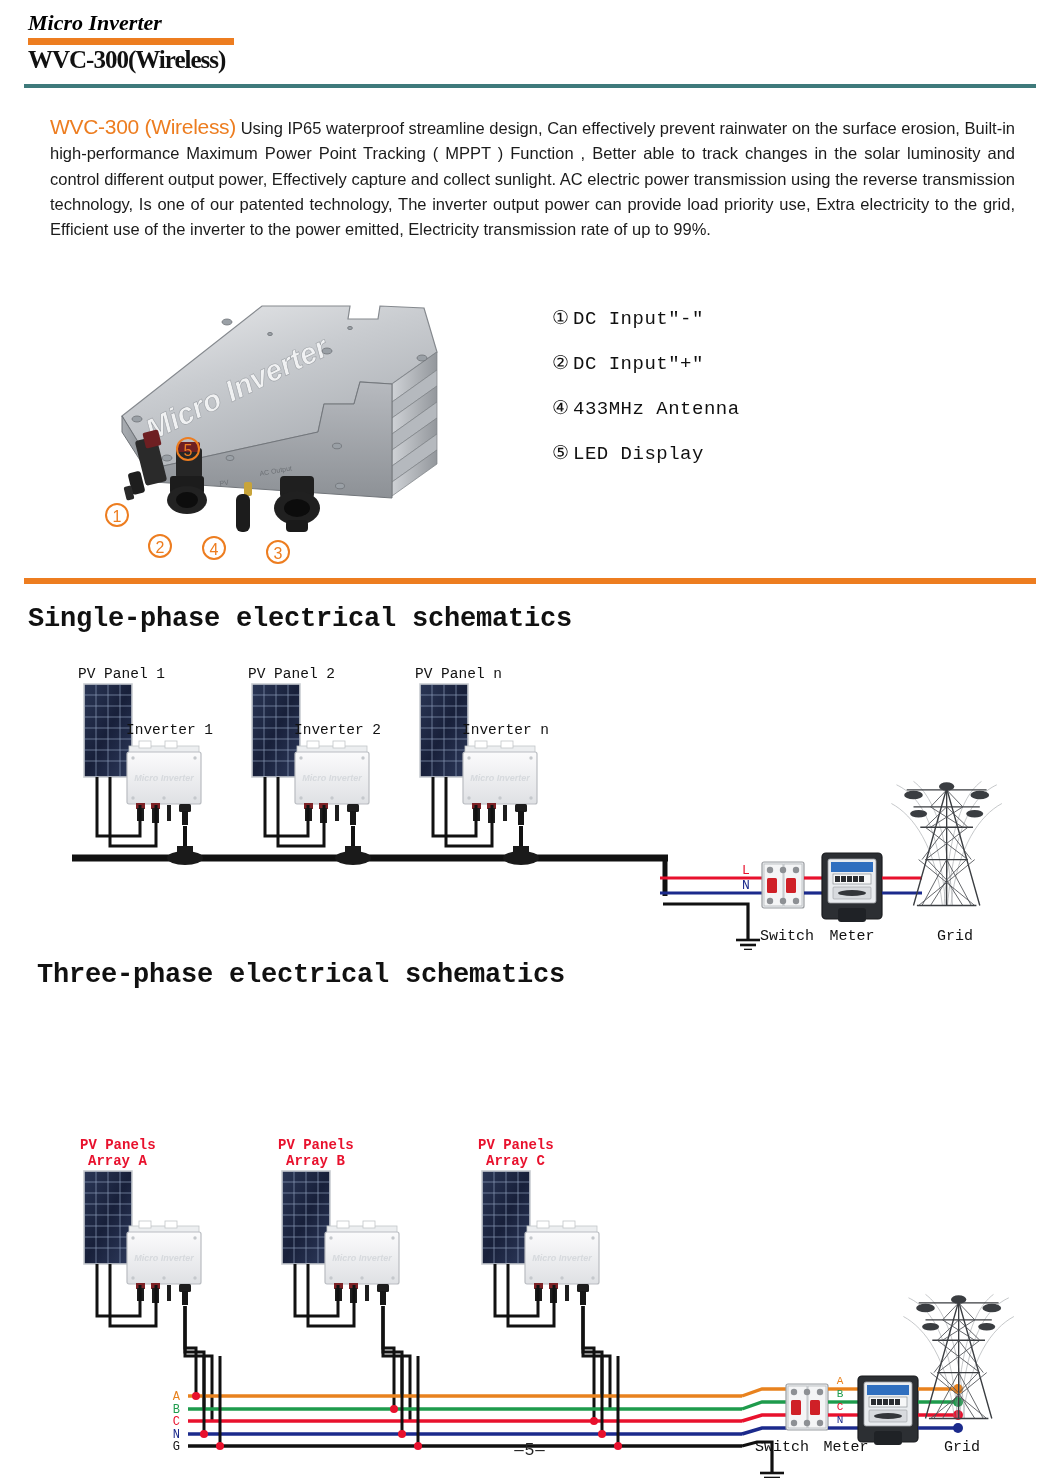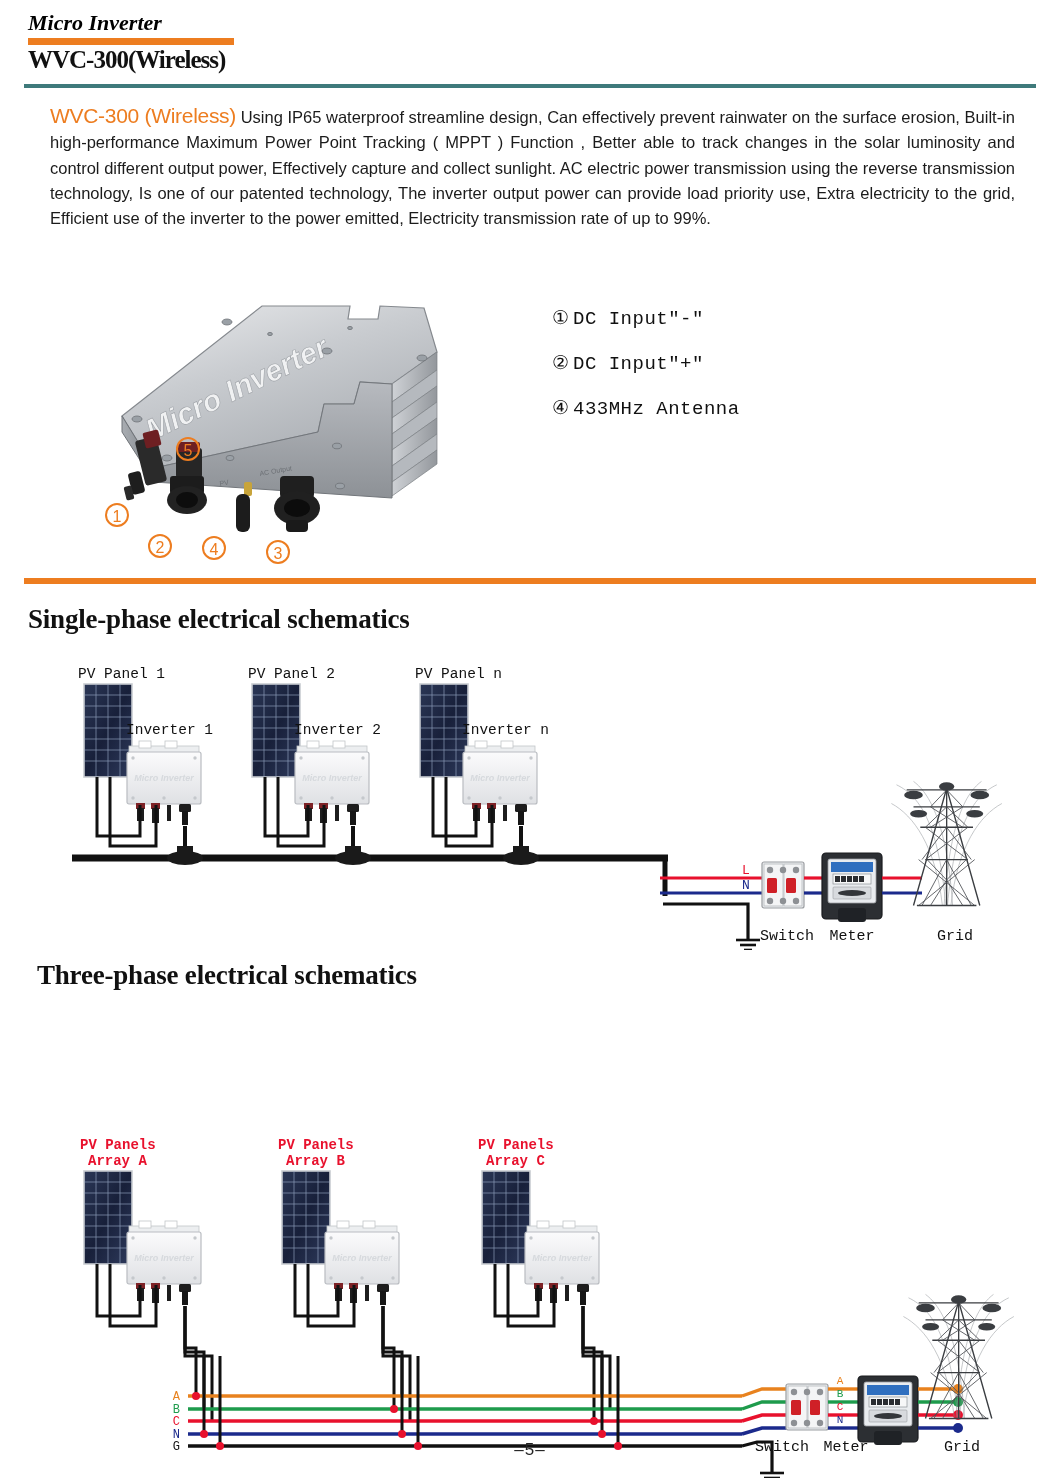--- a/index.html
+++ b/index.html
@@ -27,21 +27,21 @@
     font-family:Liberation Serif, serif;
     font-size: 25px; font-weight:700; color:#111; letter-spacing:-1px;
   }
   .hdr-rule-teal {
     position:absolute; left:24px; top:84px;
     width:1012px; height:4px; background:#3E7A7B;
   }
 
   
   .intro {
-    position:absolute; left:50px; top:103px; width:965px;
+    position:absolute; left:50px; top:114px; width:965px;
     font-family:"Liberation Sans", sans-serif;
     font-size:16.5px; line-height:25.3px;
     color:#1b1b1b; text-align:justify;
   }
   .intro .model { color:#ED7D20; font-size:21px; letter-spacing:-.3px; }
 
   
   .product-wrap { position:absolute; left:92px; top:286px; width:370px; height:292px; }
   .legend { position:absolute; left:552px; top:306px; }
   .legend-row {
@@ -53,21 +53,21 @@
 
   
   .divider-orange {
     position:absolute; left:24px; top:578px;
     width:1012px; height:6px; background:#ED7D20;
   }
 
   
   .sec-head {
     position:absolute;
-    font-family:Liberation Serif, serif;
+    font-family:Liberation Mono, monospace;
     font-weight:bold; font-size:27px; color:#111;
     letter-spacing:-0.2px;
   }
   #sec-head-single { left:28px; top:604px; }
   #sec-head-three  { left:37px; top:960px; }
 
   
   .diagram { position:absolute; left:0; }
   #diagram-single { top:650px; width:1050px; height:300px; }
   #diagram-three  { top:1101px; width:916px; height:380px; }
@@ -204,20 +204,21 @@
           <text x="186" y="273" text-anchor="middle" font-size="16" fill="#ED7D20">3</text>
         </g>
       </g>
     </svg>
   </div>
 
   <div class="legend">
     <div class="legend-row"><span class="cnum">①</span><span>DC Input"-"</span></div>
     <div class="legend-row"><span class="cnum">②</span><span>DC Input"+"</span></div>
     <div class="legend-row"><span class="cnum">④</span><span>433MHz Antenna</span></div>
+    <div class="legend-row"><span class="cnum">⑤</span><span>LED Display</span></div>
   </div>
 
   <div class="divider-orange"></div>
 
   <div class="sec-head" id="sec-head-single">Single-phase electrical schematics</div>
 
   <div class="diagram" id="diagram-single">
     <svg width="1060" height="300" viewBox="0 0 1060 300">
       <defs>
         <linearGradient id="pvCell" x1="0" y1="0" x2="1" y2="1">

